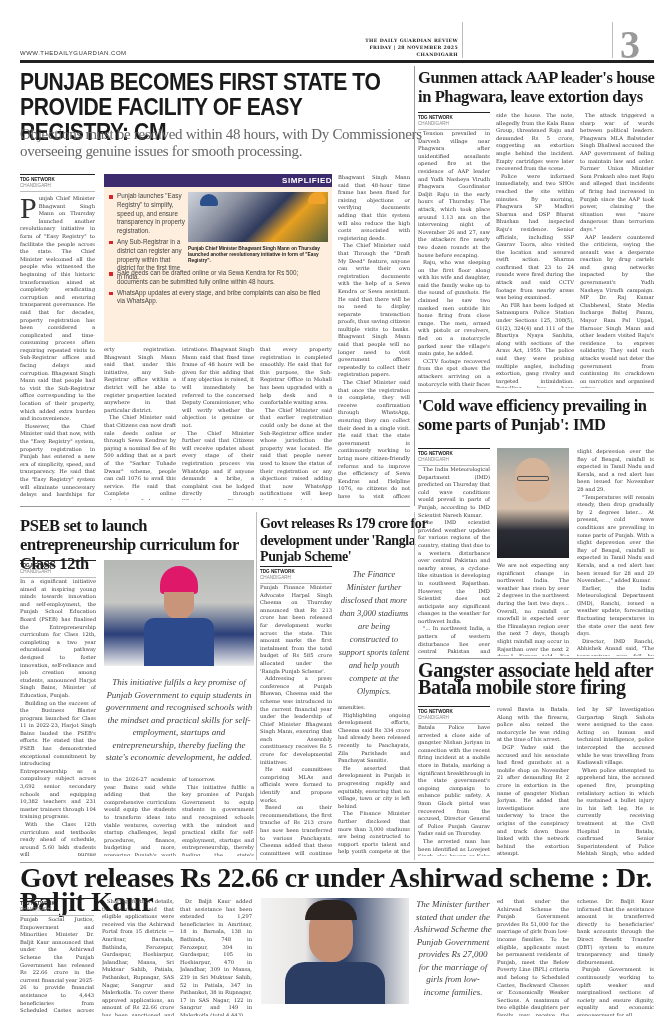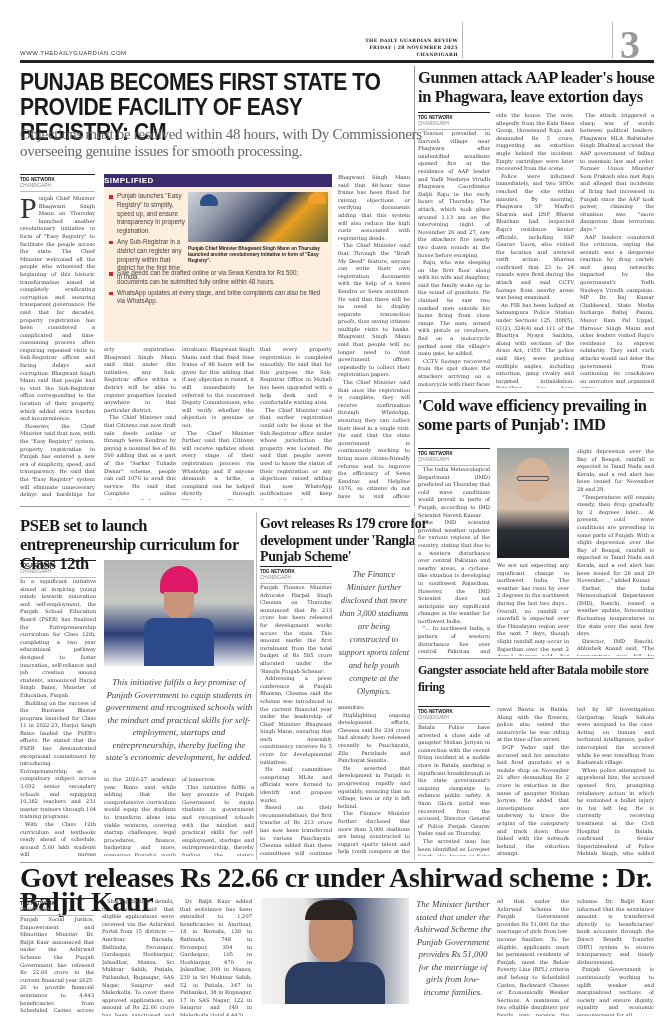--- a/index.html
+++ b/index.html
@@ -13,21 +13,21 @@
 .page-num{left:620px;top:24px;font-family:"Liberation Serif",serif;font-size:40px;color:#999;font-weight:bold;line-height:42px}
 .rule-thick{left:20px;top:60px;width:634px;height:3px;background:#222}
 .hl-main{left:20px;top:69px;width:420px;font-family:"Liberation Sans",sans-serif;font-weight:bold;font-size:24px;line-height:25px;color:#1a1a1a;letter-spacing:-.5px;transform:scaleX(.88);transform-origin:left}
 .deck{left:20px;top:126px;width:420px;font-family:"Liberation Serif",serif;font-size:15px;line-height:17px;color:#666;letter-spacing:-.3px}
 .byline{font-family:"Liberation Sans",sans-serif;font-size:4.6px;font-weight:bold;color:#222;border-top:1.5px solid #222;padding-top:2px;line-height:6px}
 .byline .place{display:block;font-weight:normal;color:#888;border-bottom:1px solid #bbb;padding-bottom:2px}
 .body{font-size:5.2px;line-height:7.6px;color:#333;text-align:justify;hyphens:auto}
 .body p{text-indent:5px}
 .dropcap{float:left;font-size:30px;line-height:26px;margin-right:2px;font-family:"Liberation Serif",serif}
 .box{background:#fdeedd}
-.box-head{background:#3d2c6d;color:#fff;text-align:left;font-family:"Liberation Sans",sans-serif;font-weight:bold;font-size:8px;height:13px;line-height:13px;letter-spacing:.5px}
+.box-head{background:#3d2c6d;color:#fff;text-align:right;font-family:"Liberation Sans",sans-serif;font-weight:bold;font-size:8px;height:13px;line-height:13px;letter-spacing:.5px}
 .box ul{list-style:none;font-family:"Liberation Sans",sans-serif;font-size:6.3px;line-height:8.8px;color:#444}
 .box li{position:relative;padding-left:9px;margin-bottom:2px}
 .box li:before{content:"";position:absolute;left:1px;top:3px;width:3.5px;height:3.5px;background:#d8232a}
 .photo{background:#888;overflow:hidden}
 .caption{font-family:"Liberation Sans",sans-serif;font-weight:bold;font-size:4.8px;line-height:6px;color:#222}
 .hl-sec{font-family:"Liberation Serif",serif;color:#1a1a1a;letter-spacing:-.4px}
 .pull{font-family:"Liberation Serif",serif;font-style:italic;text-align:center;color:#444}
 .rule{height:1px;background:#bbb}
 </style>
 </head>
@@ -186,21 +186,21 @@
   <div class="abs pull" style="left:338px;top:568px;width:72px;font-size:8.5px;line-height:13px">The Finance Minister further disclosed that more than 3,000 stadiums are being constructed to support sports talent and help youth compete at the Olympics.</div>
   <div class="abs body" style="left:338px;top:704px;width:72px;height:152px;overflow:hidden">
     <p style="text-indent:0">amenities.</p>
     <p>Highlighting ongoing development efforts, Cheema said Rs 334 crore had already been released recently to Panchayats, Zila Parishads and Panchayat Samitis.</p>
     <p>He asserted that development in Punjab is progressing rapidly and equitably, ensuring that no village, town or city is left behind.</p>
     <p>The Finance Minister further disclosed that more than 3,000 stadiums are being constructed to support sports talent and help youth compete at the Olympics. Additionally, 19,000 kilometres of roads are being built to upgrade the state's road network.</p>
   </div>
 </article>
 
 <article>
-  <h2 class="abs hl-sec" style="left:418px;top:662px;width:240px;font-size:12px;line-height:17px">Gangster associate held after Batala mobile store firing</h2>
+  <h2 class="abs hl-sec" style="left:418px;top:662px;width:240px;font-size:20px;line-height:17px">Gangster associate held after Batala mobile store firing</h2>
   <div class="abs byline" style="left:418px;top:706px;width:72px">
     <span>TDG NETWORK</span>
     <span class="place">CHANDIGARH</span>
   </div>
   <div class="abs body" style="left:418px;top:724px;width:72px;height:132px;overflow:hidden">
     <p style="text-indent:0">Batala Police have arrested a close aide of gangster Nishan Joriyan in connection with the recent firing incident at a mobile store in Batala, marking a significant breakthrough in the state government's ongoing campaign to enhance public safety. A 9mm Glock pistol was recovered from the accused, Director General of Police Punjab Gaurav Yadav said on Thursday.</p>
     <p>The arrested man has been identified as Lovejeet Singh, also known as Kaka or Kavaljit, a resident of Vil-</p>
   </div>
   <div class="abs body" style="left:497px;top:706px;width:72px;height:150px;overflow:hidden">
     <p style="text-indent:0">rowal Bawia in Batala. Along with the firearm, police also seized the motorcycle he was riding at the time of his arrest.</p>
@@ -228,21 +228,21 @@
   </div>
   <div class="abs body" style="left:180px;top:898px;width:72px;height:118px;overflow:hidden">
     <p>Dr. Baljit Kaur added that assistance has been extended to 1,297 beneficiaries in Amritsar, 18 in Barnala, 138 in Bathinda, 748 in Ferozepur, 394 in Gurdaspur, 105 in Hoshiarpur, 470 in Jalandhar, 309 in Mansa, 239 in Sri Muktsar Sahib, 52 in Patiala, 347 in Pathankot, 38 in Rupnagar, 17 in SAS Nagar, 122 in Sangrur and 149 in Malerkotla (total 4,443).</p>
 
   </div>
   <div class="abs photo" style="left:261px;top:898px;width:148px;height:106px;background:linear-gradient(90deg,#f2f2f2 0%,#e8e6e4 30%,#2c3d64 55%,#e9e9e9 100%)">
     <div class="abs" style="left:48px;top:8px;width:44px;height:56px;border-radius:22px 22px 20px 20px;background:#c48e72"></div>
     <div class="abs" style="left:44px;top:2px;width:52px;height:20px;border-radius:26px 26px 0 0;background:#2b2320"></div>
     <div class="abs" style="left:24px;top:64px;width:100px;height:42px;background:#2c3d64;border-radius:20px 20px 0 0"></div>
   </div>
-  <div class="abs pull" style="left:414px;top:898px;width:78px;font-size:9px;line-height:12.5px">The Minister further stated that under the Ashirwad Scheme the Punjab Government provides Rs 51,000 for the marriage of girls from low-income families.</div>
+  <div class="abs pull" style="left:414px;top:898px;width:78px;font-size:9px;line-height:12.5px">The Minister further stated that under the Ashirwad Scheme the Punjab Government provides Rs 27,000 for the marriage of girls from low-income families.</div>
   <div class="abs body" style="left:497px;top:898px;width:72px;height:118px;overflow:hidden">
     <p style="text-indent:0">ed that under the Ashirwad Scheme the Punjab Government provides Rs 51,000 for the marriage of girls from low-income families. To be eligible, applicants must be permanent residents of Punjab, meet the Below Poverty Line (BPL) criteria and belong to Scheduled Castes, Backward Classes or Economically Weaker Sections. A maximum of two eligible daughters per family may receive the benefit under this</p>
   </div>
   <div class="abs body" style="left:577px;top:898px;width:77px;height:118px;overflow:hidden">
     <p style="text-indent:0">scheme. Dr. Baljit Kaur informed that the assistance amount is transferred directly to beneficiaries' bank accounts through the Direct Benefit Transfer (DBT) system to ensure transparency and timely disbursement.</p>
     <p>Punjab Government is continuously working to uplift weaker and marginalised sections of society and ensure dignity, equality and economic empowerment for all.</p>
   </div>
 </article>
 
 <div class="abs rule" style="left:20px;top:506px;width:390px;background:#999"></div>

